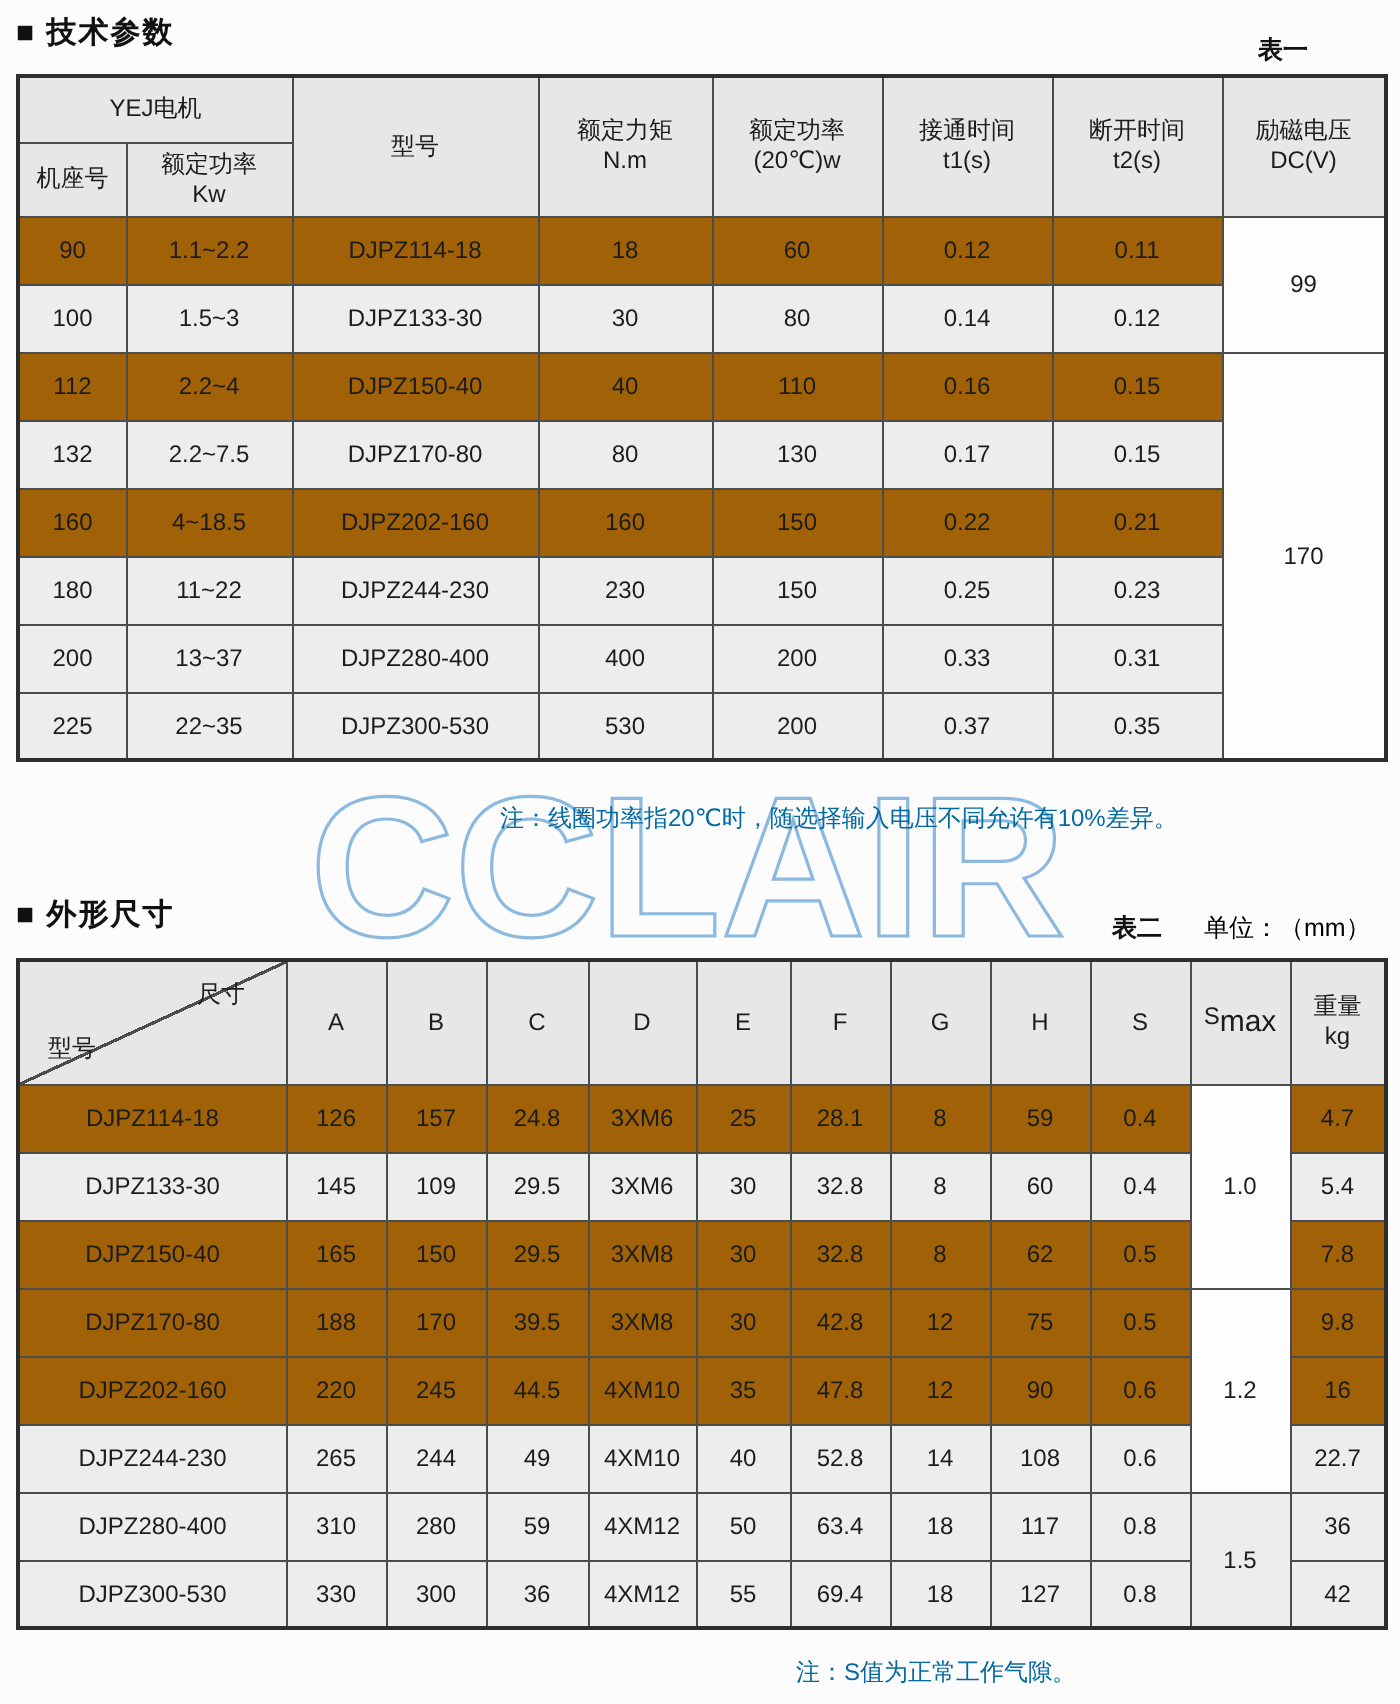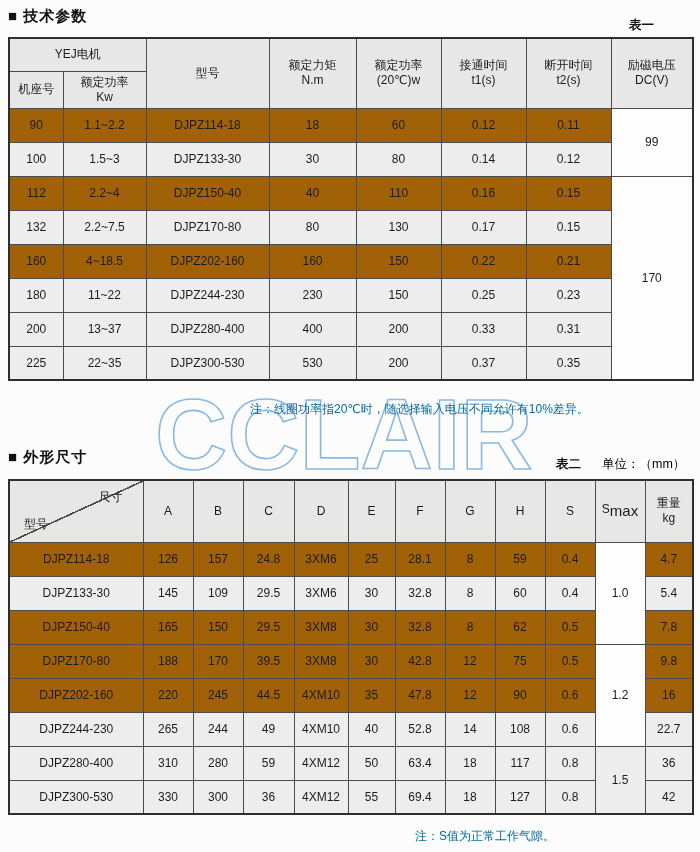--- a/index.html
+++ b/index.html
@@ -310,15 +310,15 @@
           <td>55</td>
           <td>69.4</td>
           <td>18</td>
           <td>127</td>
           <td>0.8</td>
           <td>42</td>
         </tr>
       </tbody>
   </table>
 
-  <div class="note" style="left:415px;top:828px;">注：S值为正常工作气隙。</div>
+  <div class="note" style="left:398px;top:828px;">注：S值为正常工作气隙。</div>
 
 </div>
 
 </body></html>

